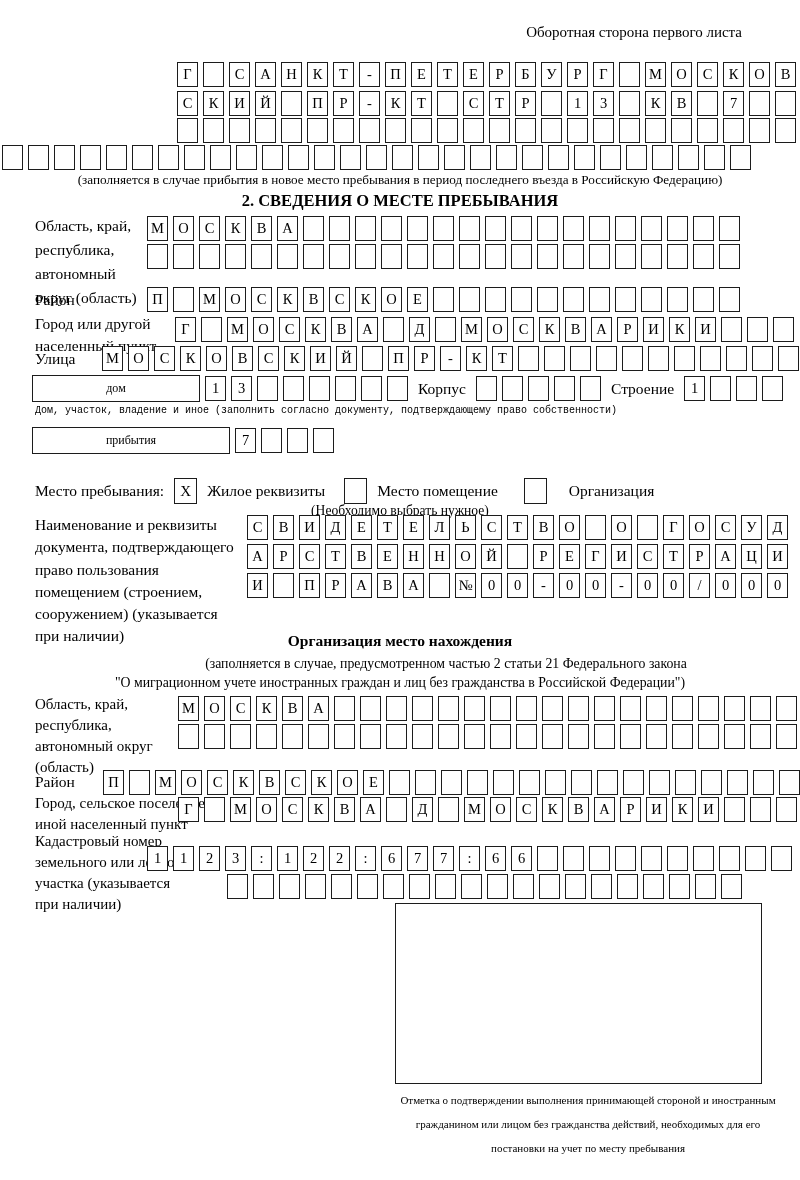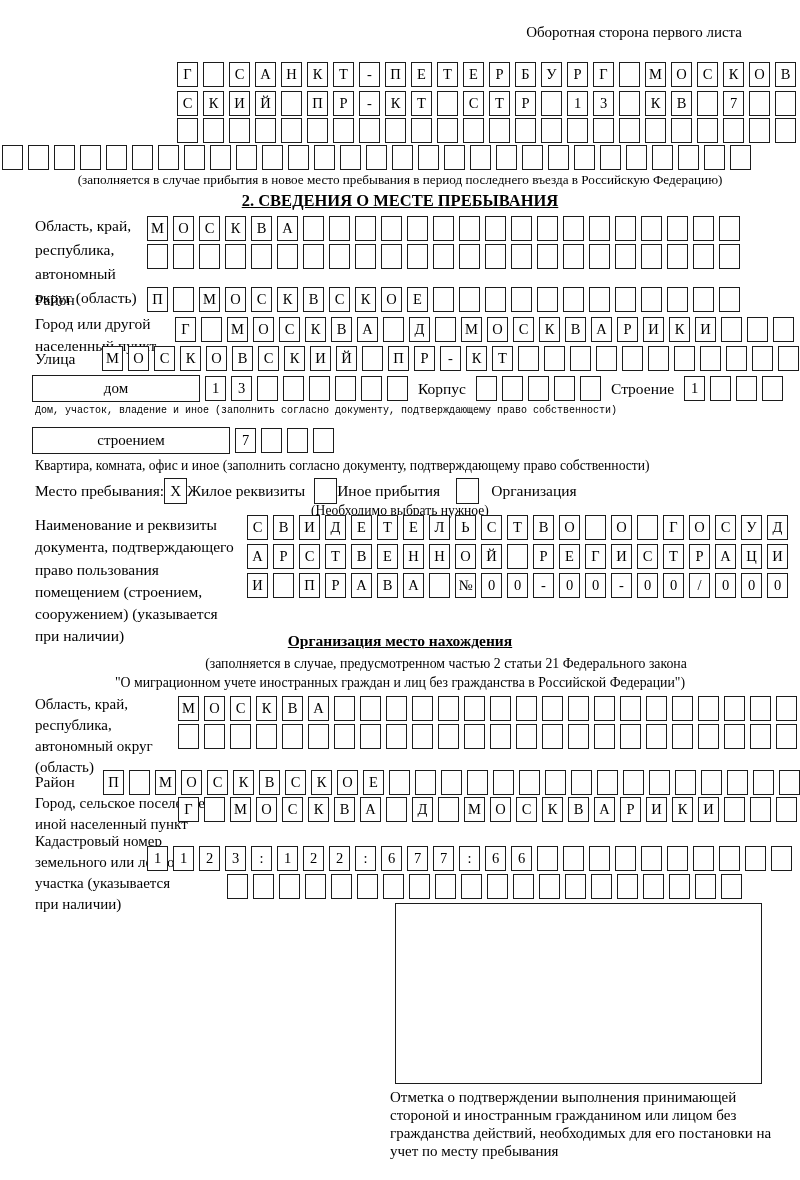--- a/index.html
+++ b/index.html
@@ -2,27 +2,27 @@
 <html><head>
 <meta charset="utf-8">
 <style>
   html,body{margin:0;padding:0;background:#fff;}
   .page{position:relative;width:800px;height:1180px;background:#ffffff;overflow:hidden;
         font-family:"Liberation Serif", serif;color:#000;}
   .abs{position:absolute;text-align:center;}
   .lbl{position:absolute;font-size:15.5px;line-height:23px;}
   .note{position:absolute;font-size:13.2px;}
   .center{text-align:center;width:800px;left:0;}
-  .bold{font-weight:bold;text-decoration:underline;}
+  .bold{font-weight:bold;}
   .cells{position:absolute;display:flex;gap:5px;}
   .cells-inline{display:flex;gap:5px;}
   .cell{flex:0 0 auto;width:21px;height:25px;box-sizing:border-box;border:1.6px solid #1c1c1c;
         display:flex;align-items:center;justify-content:center;font-size:14.5px;background:#fff;}
   .widebox{box-sizing:border-box;border:1.6px solid #1c1c1c;height:27px;display:flex;
-        align-items:center;justify-content:center;font-size:15px;background:#fff;}
+        align-items:center;justify-content:center;font-size:12px;background:#fff;}
   .hrow{position:absolute;display:flex;align-items:center;gap:5px;}
   .hrow .txt{font-size:15.5px;margin:0 5px;}
   .cb{box-sizing:border-box;width:23px;height:26px;border:1.6px solid #1c1c1c;display:flex;
       align-items:center;justify-content:center;font-size:15px;background:#fff;}
   .stamp{position:absolute;border:1.8px solid #1c1c1c;background:#fff;}
 </style>
 </head>
 <body>
 
 <div class="page">
@@ -304,36 +304,35 @@
     <div class="cells-inline">
         <div class="cell">1</div>
         <div class="cell"></div>
         <div class="cell"></div>
         <div class="cell"></div>
       </div>
   </div>
   <div class="note" style="left:35px;top:405px;font-size:10px;font-family:Liberation Mono, monospace;">Дом, участок, владение и иное (заполнить согласно документу, подтверждающему право собственности)</div>
 
   <div class="hrow" style="left:32px;top:427px;">
-    <div class="widebox" style="width:198px;">строением</div>
+    <div class="widebox" style="width:198px;">прибытия</div>
     <div class="cells-inline">
         <div class="cell">7</div>
         <div class="cell"></div>
         <div class="cell"></div>
         <div class="cell"></div>
       </div>
   </div>
-  <div class="note" style="left:35px;top:458px;font-size:13.6px;">Квартира, комната, офис и иное (заполнить согласно документу, подтверждающему право собственности)</div>
-
-  <div class="hrow" style="left:35px;top:478px;gap:0;">
+
+  <div class="hrow" style="left:35px;top:478px;gap:10px;">
     <span style="font-size:15.5px;">Место пребывания:</span>
     <div class="cb">X</div>
     <span style="font-size:15.5px;">Жилое реквизиты</span>
     <div class="cb" style="margin-left:9px;"></div>
-    <span style="font-size:15.5px;">Иное прибытия</span>
+    <span style="font-size:15.5px;">Место помещение</span>
     <div class="cb" style="margin-left:16px;"></div>
     <span style="font-size:15.5px;margin-left:12px;">Организация</span>
   </div>
   <div class="note" style="left:230px;top:503px;width:340px;text-align:center;font-size:13.6px;">(Необходимо выбрать нужное)</div>
 
   <div class="lbl" style="left:35px;top:514px;width:200px;line-height:22.3px;">Наименование и реквизиты документа, подтверждающего право пользования помещением (строением, сооружением) (указывается при наличии)</div>
   <div class="cells" style="left:247px;top:515px;">
       <div class="cell">С</div>
       <div class="cell">В</div>
       <div class="cell">И</div>
@@ -565,15 +564,15 @@
       <div class="cell"></div>
       <div class="cell"></div>
       <div class="cell"></div>
       <div class="cell"></div>
       <div class="cell"></div>
       <div class="cell"></div>
       <div class="cell"></div>
     </div>
 
   <div class="stamp" style="left:395px;top:903px;width:365px;height:179px;"></div>
-  <div class="abs" style="left:390px;top:1088px;width:396px;text-align:left;font-size:15px;line-height:18px;">Отметка о подтверждении выполнения принимающей стороной и иностранным гражданином или лицом без гражданства действий, необходимых для его постановки на учет по месту пребывания</div>
+  <div class="abs" style="left:390px;top:1088px;width:396px;text-align:center;font-size:11px;line-height:24px;">Отметка о подтверждении выполнения принимающей стороной и иностранным гражданином или лицом без гражданства действий, необходимых для его постановки на учет по месту пребывания</div>
 
 </div>
 
 </body></html>

